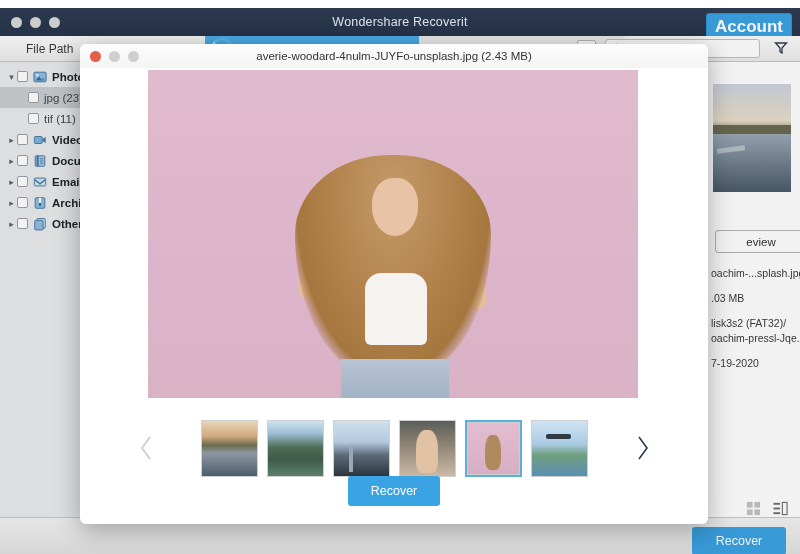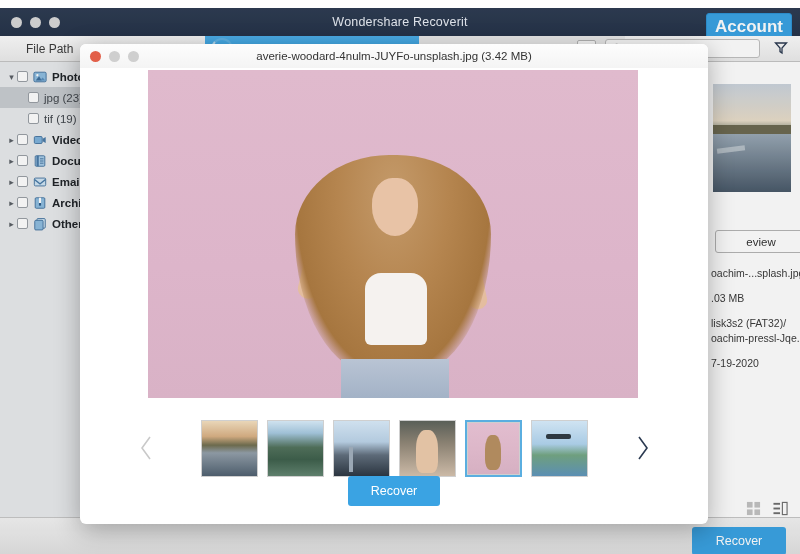--- a/index.html
+++ b/index.html
@@ -419,21 +419,21 @@
     </div>
 
     <div class="tree-row child sel">
       <span class="cbx"></span>
       <span class="lbl">jpg (23)</span>
     </div>
 
 
     <div class="tree-row child">
       <span class="cbx"></span>
-      <span class="lbl">tif (19)</span>
+      <span class="lbl">tif (11)</span>
     </div>
 
     <div class="tree-row">
       <span class="disc">▸</span>
       <span class="cbx"></span>
       <svg class="ficon" viewBox="0 0 16 16">
         <rect x="1.5" y="4" width="9" height="8" rx="1.4" fill="#7fb3dc" stroke="#3f6f9c"></rect>
         <polygon points="11,6.5 14.5,4.5 14.5,11.5 11,9.5" fill="#4a7ba8"></polygon>
       </svg>
       <span class="lbl">Video (</span>
@@ -523,21 +523,21 @@
 
   <div class="scrim"></div>
   <div class="modal">
 
     <div class="modal-head">
       <div class="modal-traffic">
         <span class="r"></span>
         <span class="g"></span>
         <span class="g"></span>
       </div>
-      <div class="modal-title">averie-woodard-4nulm-JUYFo-unsplash.jpg (3.42 MB)</div>
+      <div class="modal-title">averie-woodard-4nulm-JUYFo-unsplash.jpg (2.43 MB)</div>
     </div>
 
     <div class="modal-image">
       <div class="fig-armL"></div>
       <div class="fig-armR"></div>
       <div class="fig-hair"></div>
       <div class="fig-face"></div>
       <div class="fig-top"></div>
       <div class="fig-jeans"></div>
     </div>

